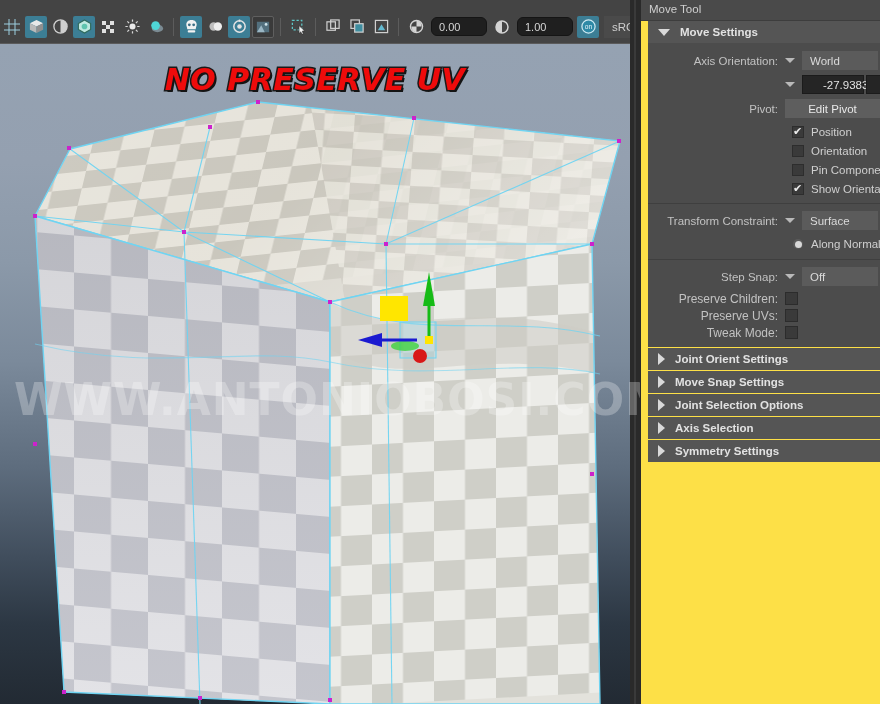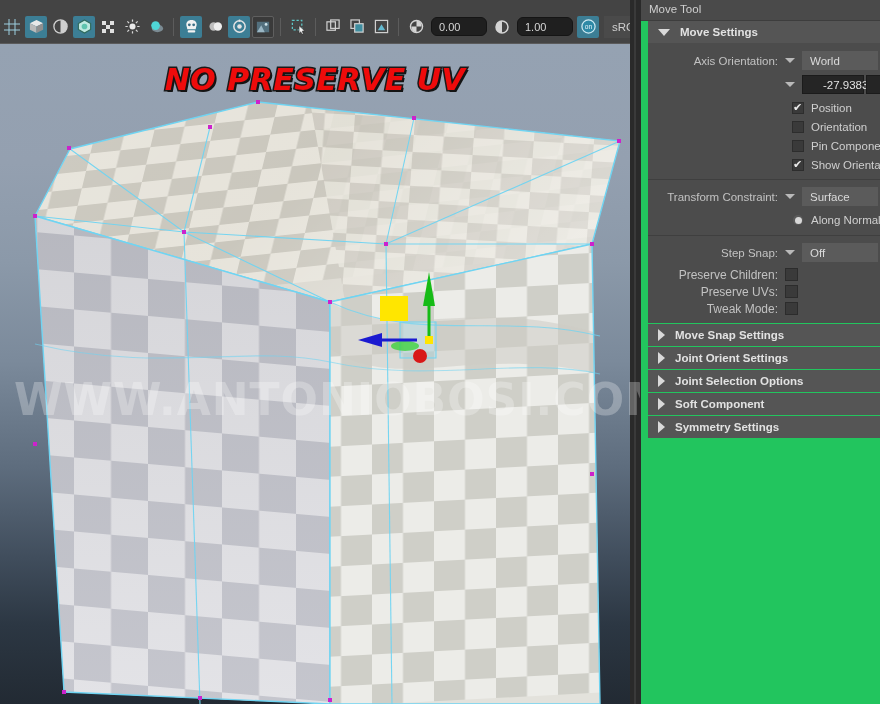--- a/index.html
+++ b/index.html
@@ -111,21 +111,21 @@
     background: #4a4a4a;
     color: #c8c8c8;
     font-size: 11.5px;
   }
   #panel-title {
     height: 20px; padding: 3px 0 0 8px;
     color: #cfcfcf; font-size: 11.5px; background: #4a4a4a;
   }
   #panel-body {
     position: absolute; left: 0; top: 20px; width: 239px; height: 684px;
-    background: #22c55e;
+    background: #fde047;
     border-top: 1px solid #3d3d3d;
     padding-left: 7px;
   }
 
   .frame-header {
     height: 22px; background: #555555;
     display: flex; align-items: center;
     margin-bottom: 0;
     color: #e2e2e2; font-weight: bold; font-size: 11.5px;
   }
@@ -539,20 +539,24 @@
           <span class="opt-field">World</span>
         </div>
 
         <div class="row">
           <span class="lbl"></span>
           <span class="minitri"></span>
           <span class="num-field w1">-27.9383</span>
           <span class="num-field w2">4</span>
         </div>
 
+        <div class="row">
+          <span class="lbl">Pivot:</span>
+          <span class="btn-flat">Edit Pivot</span>
+        </div>
 
         <div class="chk-row">
           <span class="spacer"></span>
           <span class="chkbox checked"></span>
           <span class="chk-lbl">Position</span>
         </div>
         <div class="chk-row">
           <span class="spacer"></span>
           <span class="chkbox"></span>
           <span class="chk-lbl">Orientation</span>
@@ -599,33 +603,33 @@
           <span class="small-chk"></span>
         </div>
         <div class="tight-row">
           <span class="lbl">Tweak Mode:</span>
           <span class="small-chk"></span>
         </div>
       </div>
 
       <div class="frame-header collapsed">
         <span class="tri right"></span>
-        <span>Move Snap Settings</span>
+        <span>Joint Orient Settings</span>
       </div>
       <div class="frame-header collapsed">
         <span class="tri right"></span>
-        <span>Joint Orient Settings</span>
+        <span>Move Snap Settings</span>
       </div>
       <div class="frame-header collapsed">
         <span class="tri right"></span>
         <span>Joint Selection Options</span>
       </div>
       <div class="frame-header collapsed">
         <span class="tri right"></span>
-        <span>Soft Component</span>
+        <span>Axis Selection</span>
       </div>
       <div class="frame-header collapsed">
         <span class="tri right"></span>
         <span>Symmetry Settings</span>
       </div>
 
     </div>
   </div>
 </div>
 

